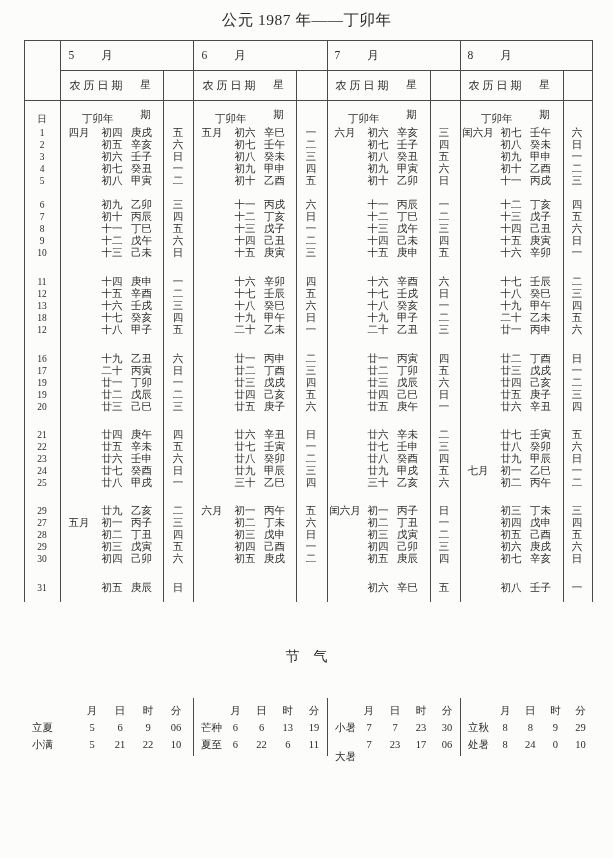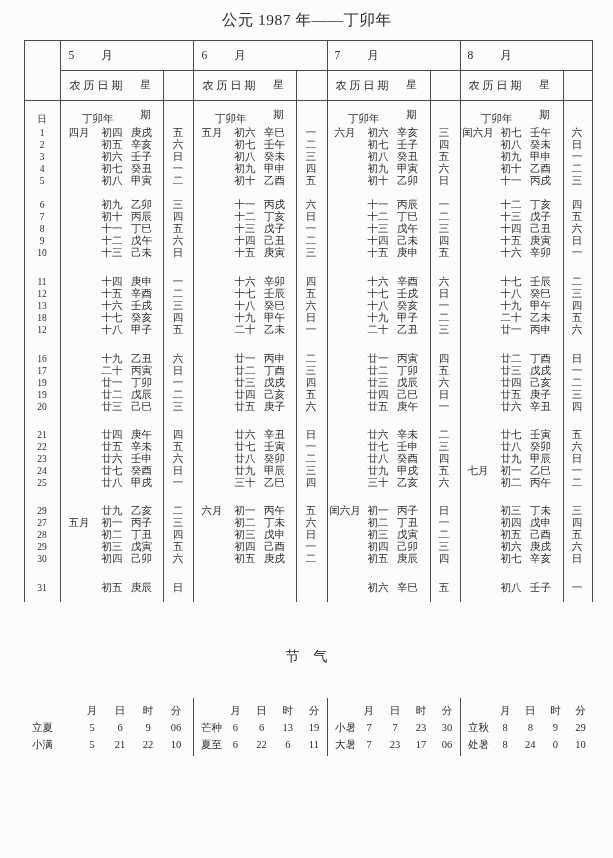--- a/index.html
+++ b/index.html
@@ -1040,21 +1040,21 @@
           <span class="tcell" style="width: 28px;">10</span>
         </div>
         <div class="tgroup" style="width: 134px;">
           <span class="tname" style="width: 30px;">夏至</span>
           <span class="tcell" style="width: 27px;">6</span>
           <span class="tcell" style="width: 27px;">22</span>
           <span class="tcell" style="width: 27px;">6</span>
           <span class="tcell" style="width: 27px;">11</span>
         </div>
         <div class="tgroup" style="width: 133px;">
-          <span class="tname" style="width: 30px;">大暑</span>
+          <span class="tname" style="width: 30px; margin-top: 12px;">大暑</span>
           <span class="tcell" style="width: 27.5px;">7</span>
           <span class="tcell" style="width: 27.5px;">23</span>
           <span class="tcell" style="width: 27.5px;">17</span>
           <span class="tcell" style="width: 27.5px;">06</span>
         </div>
         <div class="tgroup" style="width: 133px;">
           <span class="tname" style="width: 35px;">处暑</span>
           <span class="tcell" style="width: 27.5px;">8</span>
           <span class="tcell" style="width: 27.5px;">24</span>
           <span class="tcell" style="width: 27.5px;">0</span>

